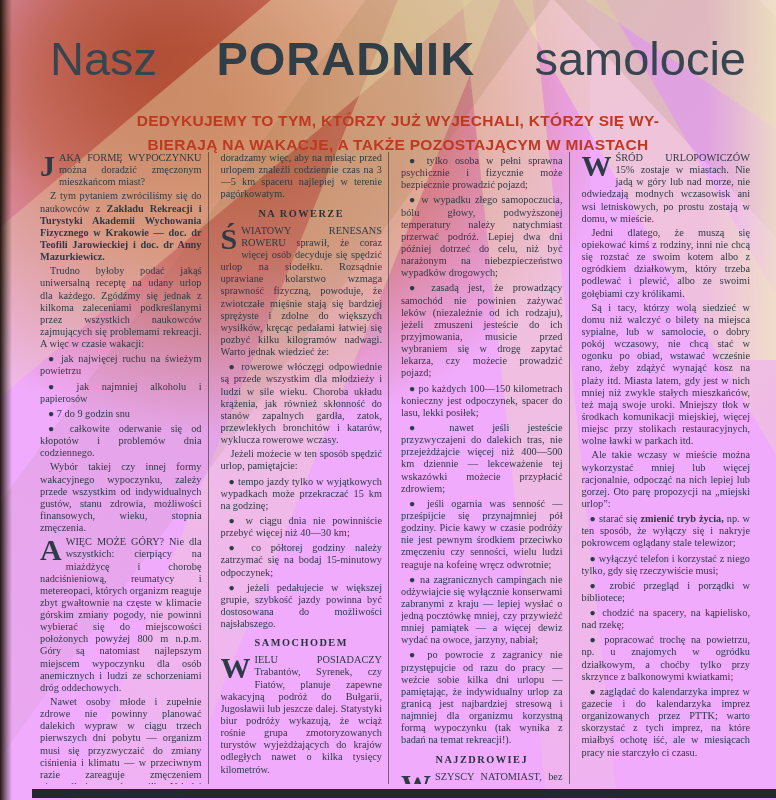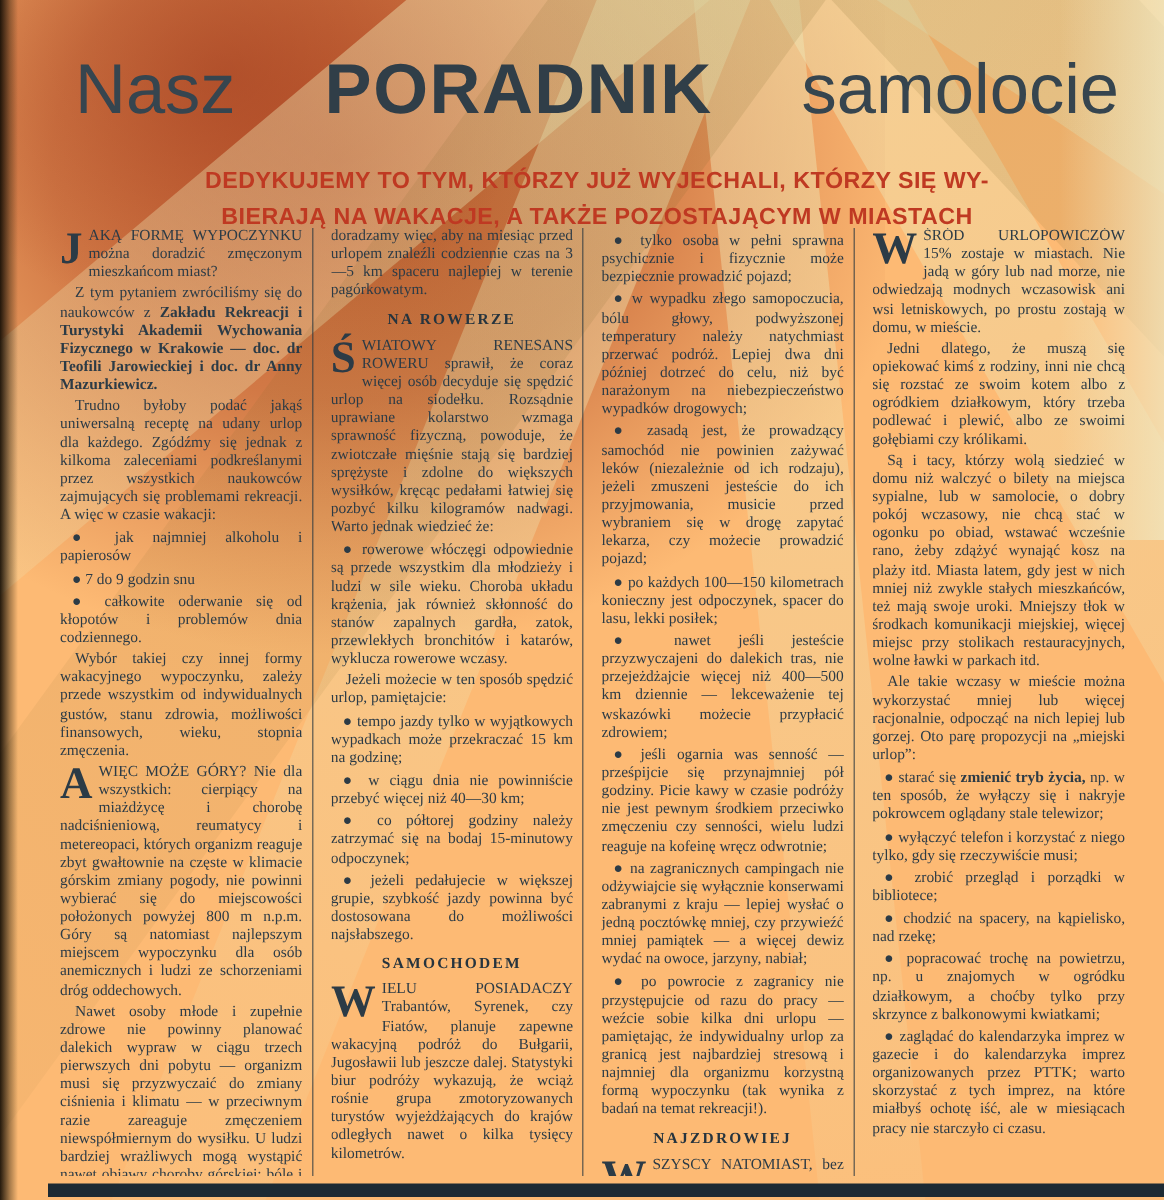--- a/index.html
+++ b/index.html
@@ -1,17 +1,17 @@
 <!DOCTYPE html>
 <html><head>
 <meta charset="utf-8">
 <style>
   html,body{margin:0;padding:0;}
   body{width:776px;height:800px;overflow:hidden;background:#8d8052;}
-  #paper{position:relative;width:776px;height:800px;background:#fdba74;overflow:hidden;
+  #paper{position:relative;width:776px;height:800px;background:#f0abfc;overflow:hidden;
          font-family:"Liberation Serif",serif;color:#2c3b46;}
   
   .bg{position:absolute;pointer-events:none;}
   .sun-blob{left:-170px;top:-200px;width:760px;height:640px;
     background:radial-gradient(ellipse at 52% 48%, rgba(186,82,40,0.92) 0%, rgba(193,96,52,0.72) 34%, rgba(193,96,52,0.28) 55%, rgba(193,96,52,0) 70%);}
   .sun-core{left:-60px;top:-120px;width:420px;height:340px;
     background:radial-gradient(ellipse at center, rgba(158,58,30,0.55) 0%, rgba(158,58,30,0) 70%);}
   .ray{top:-120px;left:450px;width:110px;height:1100px;transform-origin:50% 0;
     background:linear-gradient(to bottom, rgba(238,226,176,0.6), rgba(238,226,176,0.05));}
   .ray.r1{transform:rotate(-56deg);}
@@ -81,20 +81,21 @@
       <div>BIERAJĄ NA WAKACJE, A TAKŻE POZOSTAJĄCYM W MIASTACH</div>
     </div>
   </div>
 
   <div class="cols">
 
     <div class="col">
       <p class="drop"><span class="dropcap">J</span><span>AKĄ FORMĘ WYPOCZYNKU można doradzić zmęczonym mieszkańcom miast?</span></p>
       <p class="para"><span>Z tym pytaniem zwróciliśmy się do naukowców z </span><span class="bold">Zakładu Rekreacji i Turystyki Akademii Wychowania Fizycznego w Krakowie — doc. dr Teofili Jarowieckiej i doc. dr Anny Mazurkiewicz.</span></p>
       <p class="para">Trudno byłoby podać jakąś uniwersalną receptę na udany urlop dla każdego. Zgódźmy się jednak z kilkoma zaleceniami podkreślanymi przez wszystkich naukowców zajmujących się problemami rekreacji. A więc w czasie wakacji:</p>
+      <p class="bullet">● jak najwięcej ruchu na świeżym powietrzu</p>
       <p class="bullet">● jak najmniej alkoholu i papierosów</p>
       <p class="bullet">● 7 do 9 godzin snu</p>
       <p class="bullet">● całkowite oderwanie się od kłopotów i problemów dnia codziennego.</p>
       <p class="para">Wybór takiej czy innej formy wakacyjnego wypoczynku, zależy przede wszystkim od indywidualnych gustów, stanu zdrowia, możliwości finansowych, wieku, stopnia zmęczenia.</p>
       <p class="drop"><span class="dropcap">A</span><span>WIĘC MOŻE GÓRY? Nie dla wszystkich: cierpiący na miażdżycę i chorobę nadciśnieniową, reumatycy i metereopaci, których organizm reaguje zbyt gwałtownie na częste w klimacie górskim zmiany pogody, nie powinni wybierać się do miejscowości położonych powyżej 800 m n.p.m. Góry są natomiast najlepszym miejscem wypoczynku dla osób anemicznych i ludzi ze schorzeniami dróg oddechowych.</span></p>
       <p class="para">Nawet osoby młode i zupełnie zdrowe nie powinny planować dalekich wypraw w ciągu trzech pierwszych dni pobytu — organizm musi się przyzwyczaić do zmiany ciśnienia i klimatu — w przeciwnym razie zareaguje zmęczeniem niewspółmiernym do wysiłku. U ludzi bardziej wrażliwych mogą wystąpić nawet objawy choroby górskiej: bóle i zawroty głowy, nudności, stan podgorączkowy.</p>
 
     </div>
 
     <div class="col">

